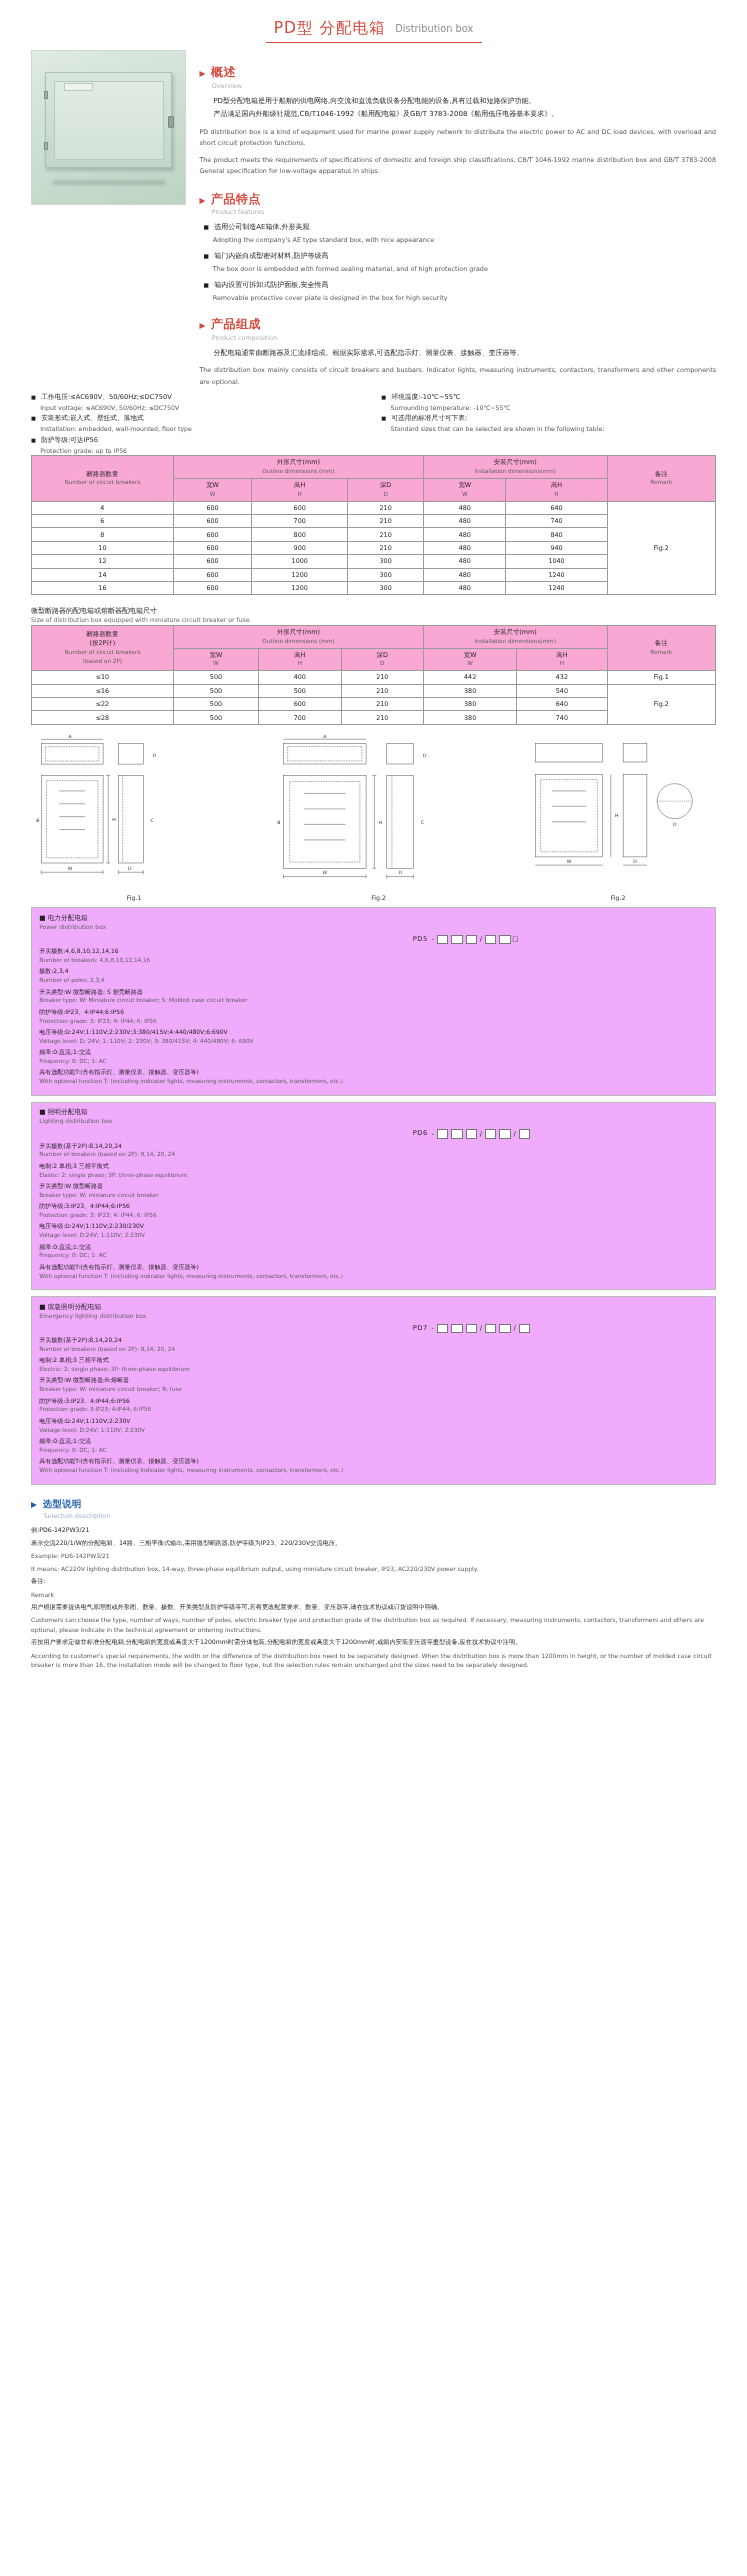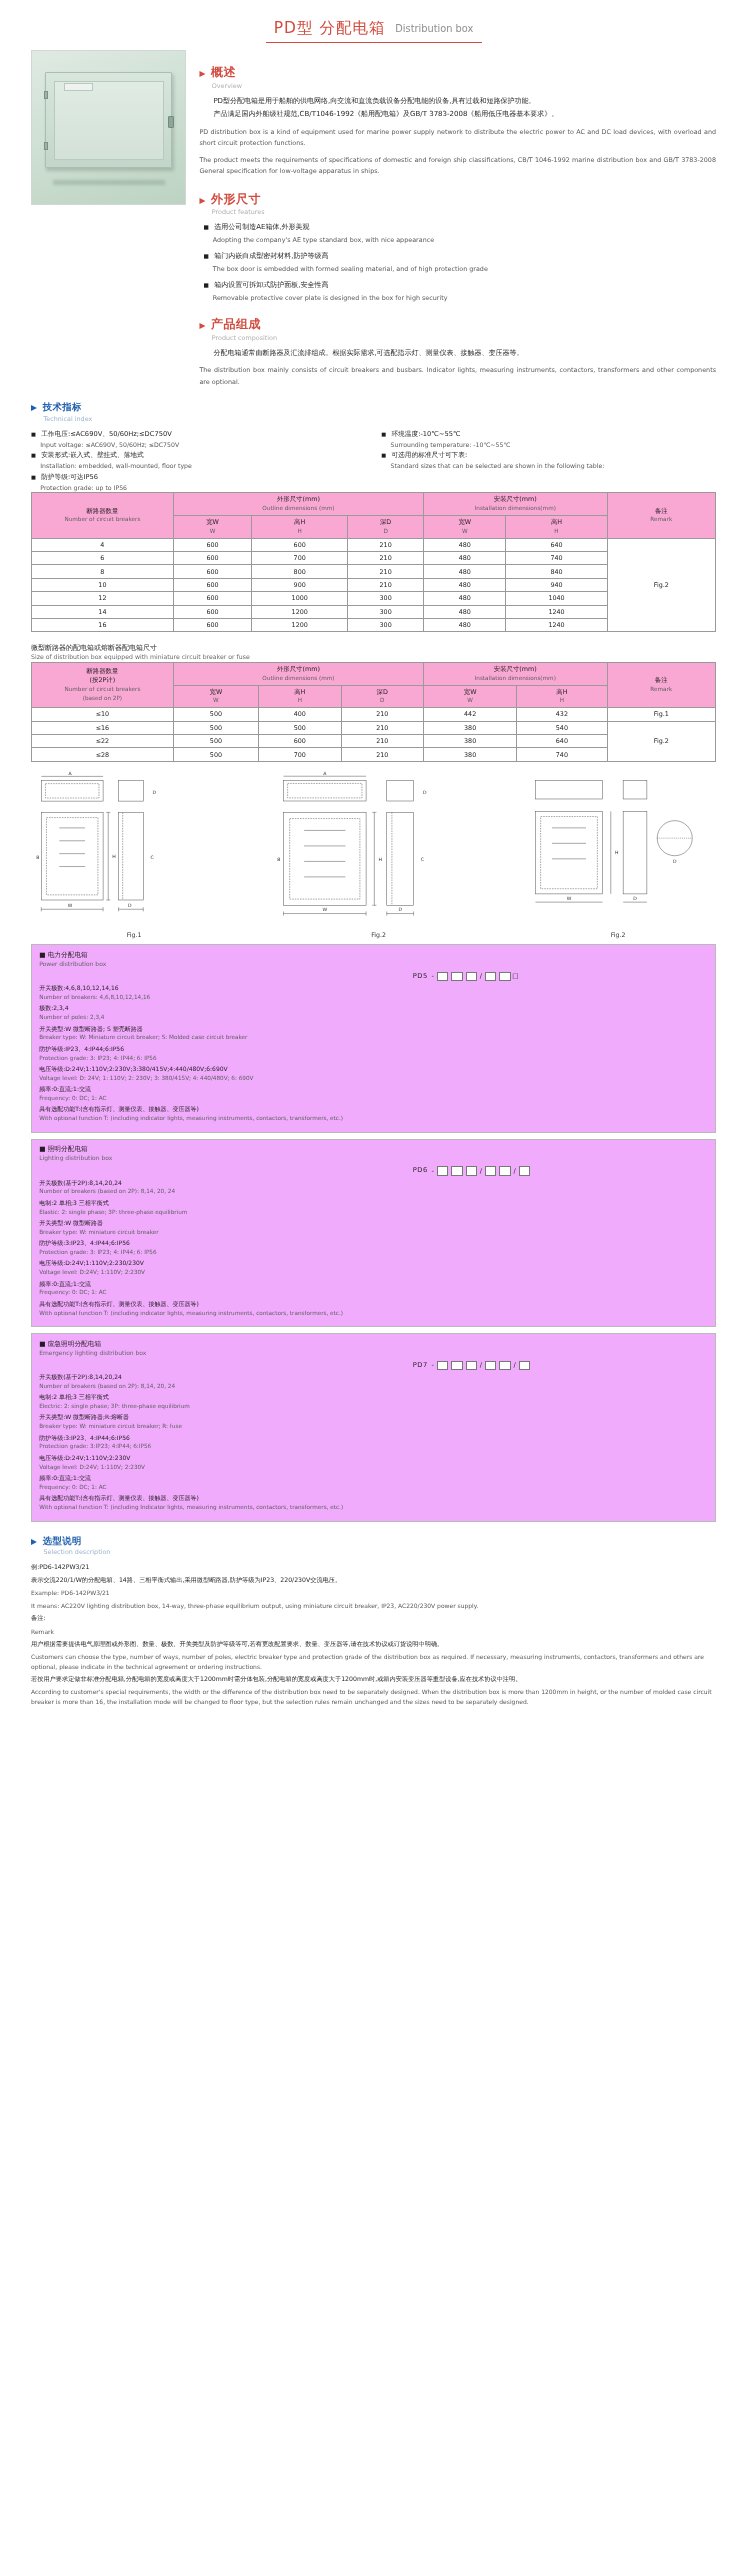--- a/index.html
+++ b/index.html
@@ -134,21 +134,21 @@
         <span class="cn">概述</span>
         <span class="en">Overview</span>
       </div>
       <div class="para-cn">PD型分配电箱是用于船舶的供电网络,向交流和直流负载设备分配电能的设备,具有过载和短路保护功能。</div>
       <div class="para-cn">产品满足国内外船级社规范,CB/T1046-1992《船用配电箱》及GB/T 3783-2008《船用低压电器基本要求》。</div>
       <div class="para-en">PD  distribution  box  is  a  kind  of  equipment  used  for  marine  power  supply  network  to distribute  the  electric  power  to  AC  and  DC  load  devices,  with  overload  and  short  circuit protection functions.</div>
       <div class="para-en">The  product  meets  the  requirements  of  specifications  of  domestic  and  foreign  ship classifications,  CB/T  1046-1992  marine  distribution  box  and  GB/T  3783-2008  General specification for low-voltage apparatus in ships.</div>
 
       <div class="sec-head">
         <span class="arrow">▶</span>
-        <span class="cn">外形尺寸</span>
+        <span class="cn">产品特点</span>
         <span class="en">Product features</span>
       </div>
 
       <div class="bullet-row">
         <span class="sq">■</span>
         <span>选用公司制造AE箱体,外形美观</span>
       </div>
       <div class="bullet-en">Adopting the company's AE type standard box, with nice appearance</div>
 
       <div class="bullet-row">
@@ -166,25 +166,20 @@
       <div class="sec-head">
         <span class="arrow">▶</span>
         <span class="cn">产品组成</span>
         <span class="en">Product  composition</span>
       </div>
       <div class="para-cn">分配电箱通常由断路器及汇流排组成。根据实际需求,可选配指示灯、测量仪表、接触器、变压器等。</div>
       <div class="para-en">The  distribution  box  mainly  consists  of  circuit  breakers  and  busbars.  Indicator  lights, measuring instruments, contactors, transformers and other components are optional.</div>
     </div>
   </div>
 
-  <div class="sec-head sec-head-blue">
-    <span class="arrow">▶</span>
-    <span class="cn">技术指标</span>
-    <span class="en">Technical index</span>
-  </div>
 
   <div class="tech-two">
     <div class="col">
       <div class="tech-line">
         <span class="sq">■</span>
         <span>工作电压:≤AC690V、50/60Hz;≤DC750V</span>
         <span class="en">Input voltage: ≤AC690V, 50/60Hz; ≤DC750V</span>
       </div>
       <div class="tech-line">
         <span class="sq">■</span>

